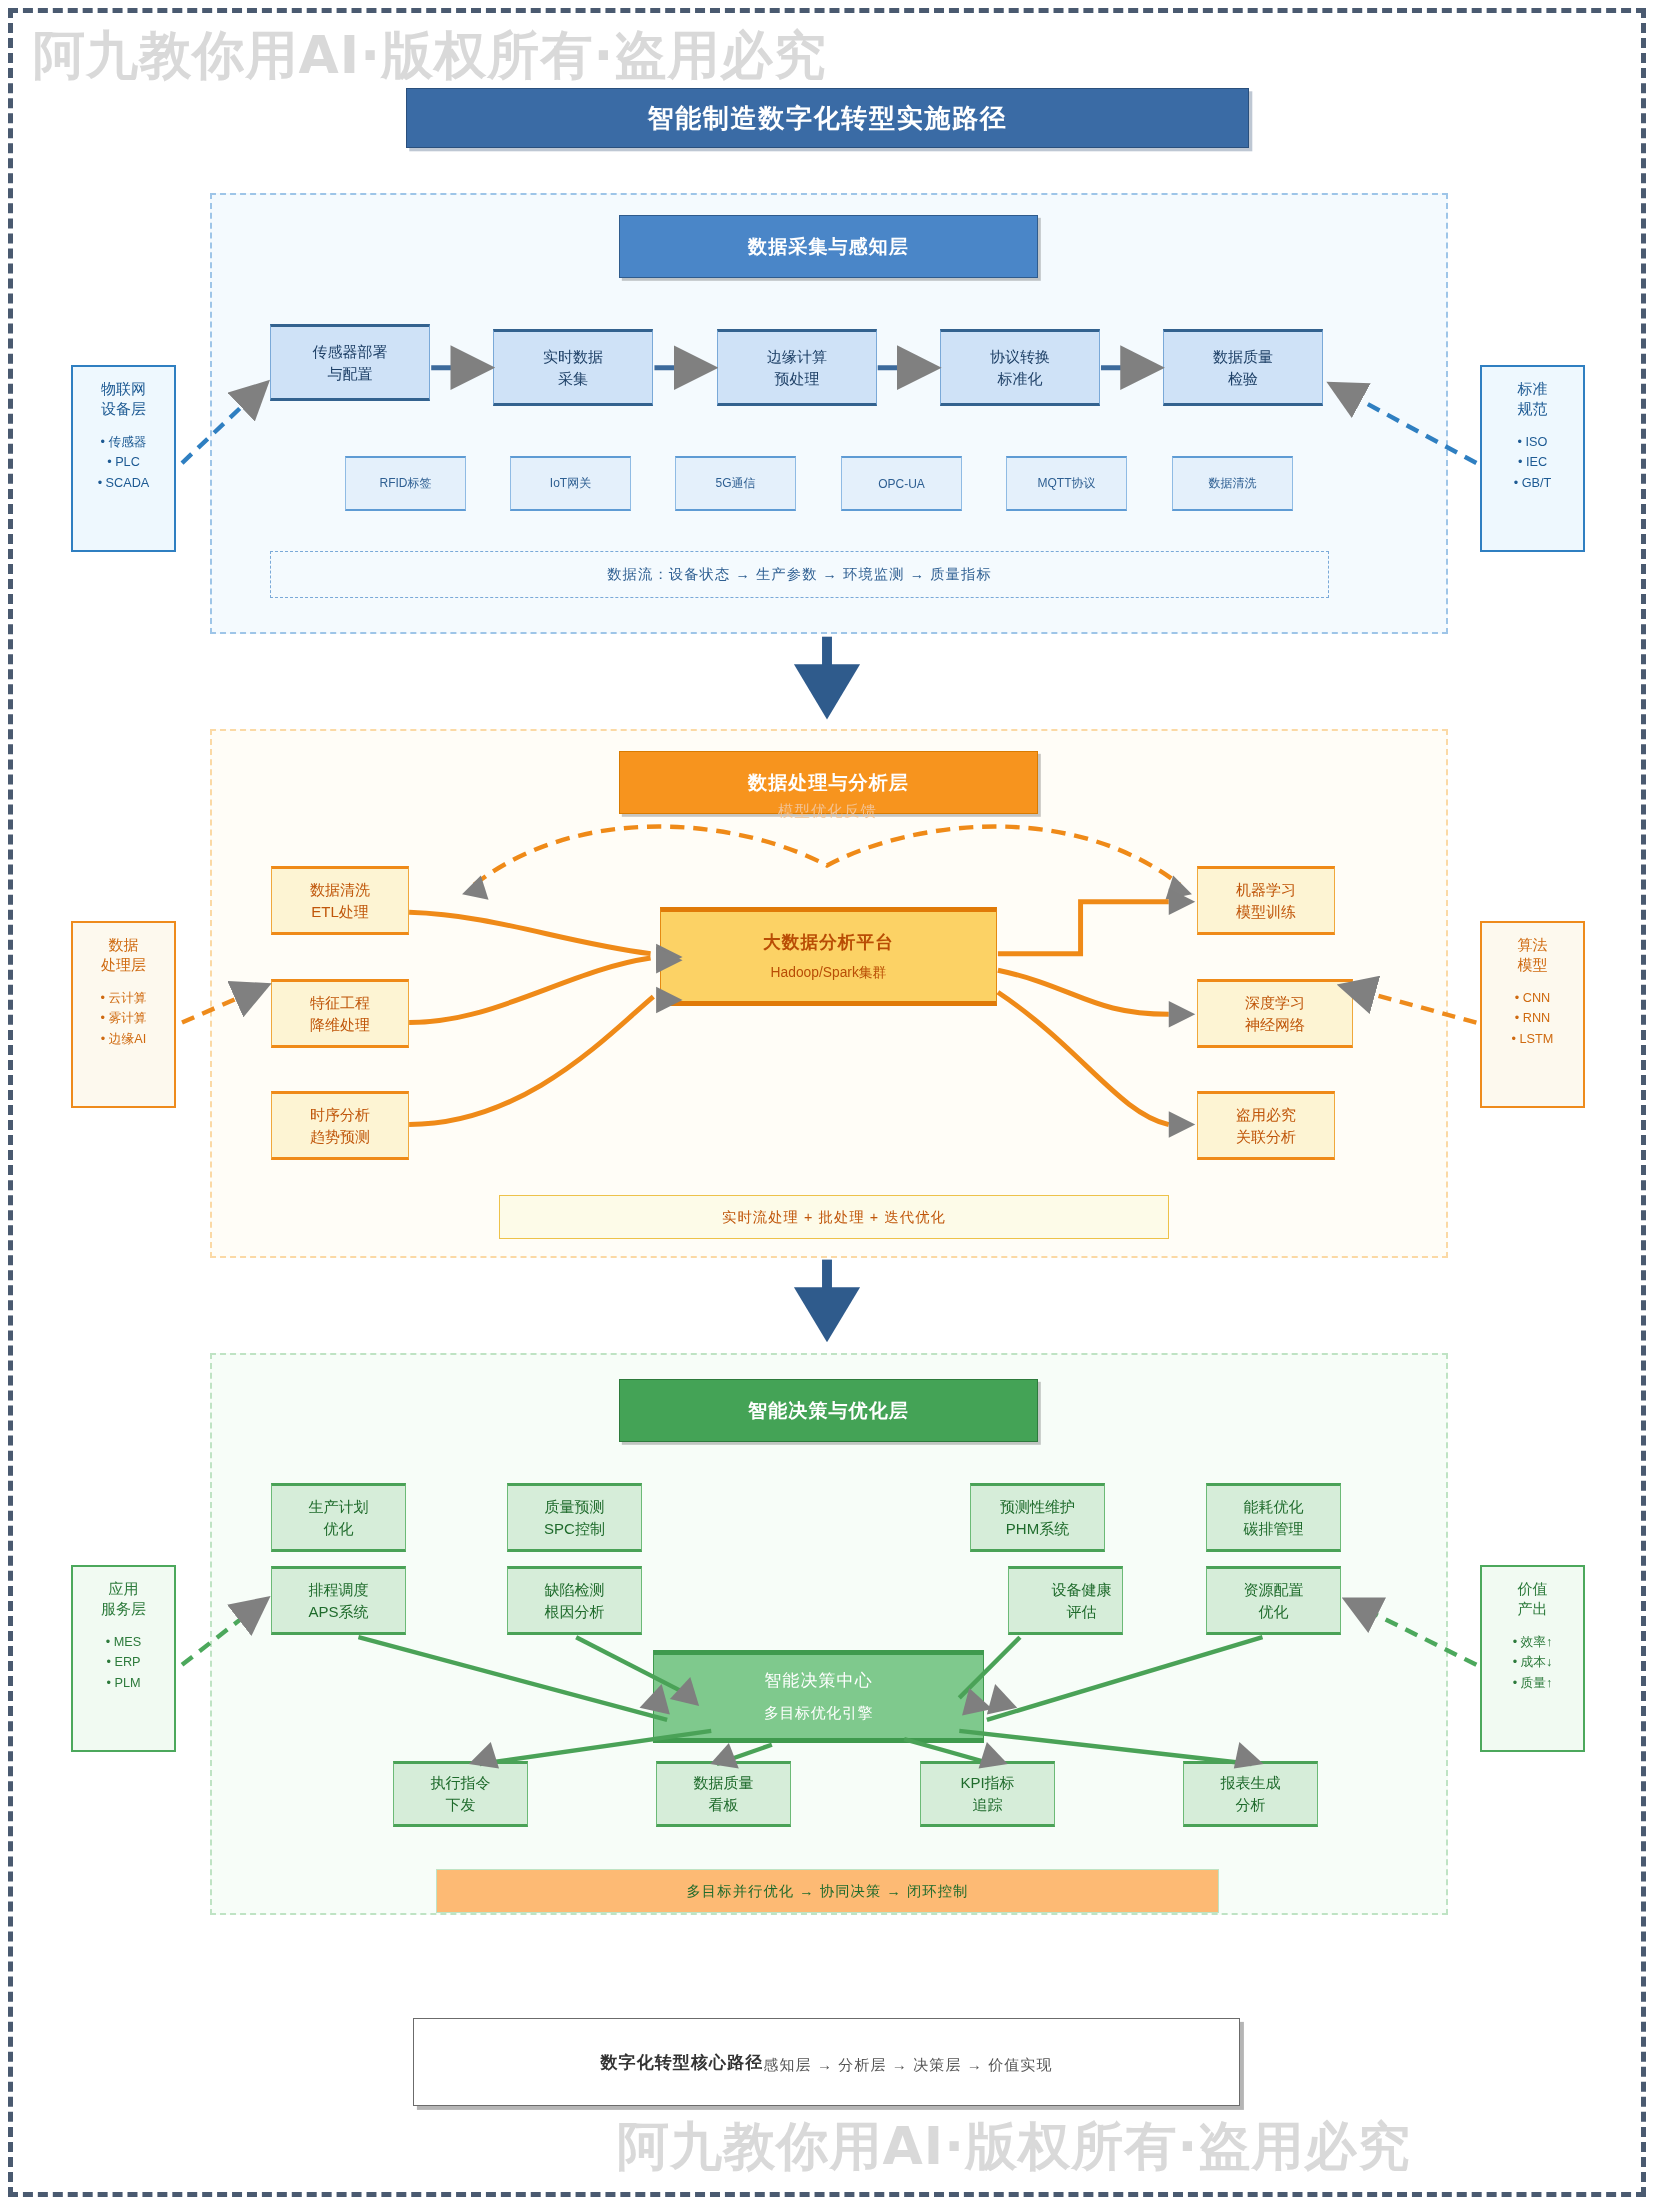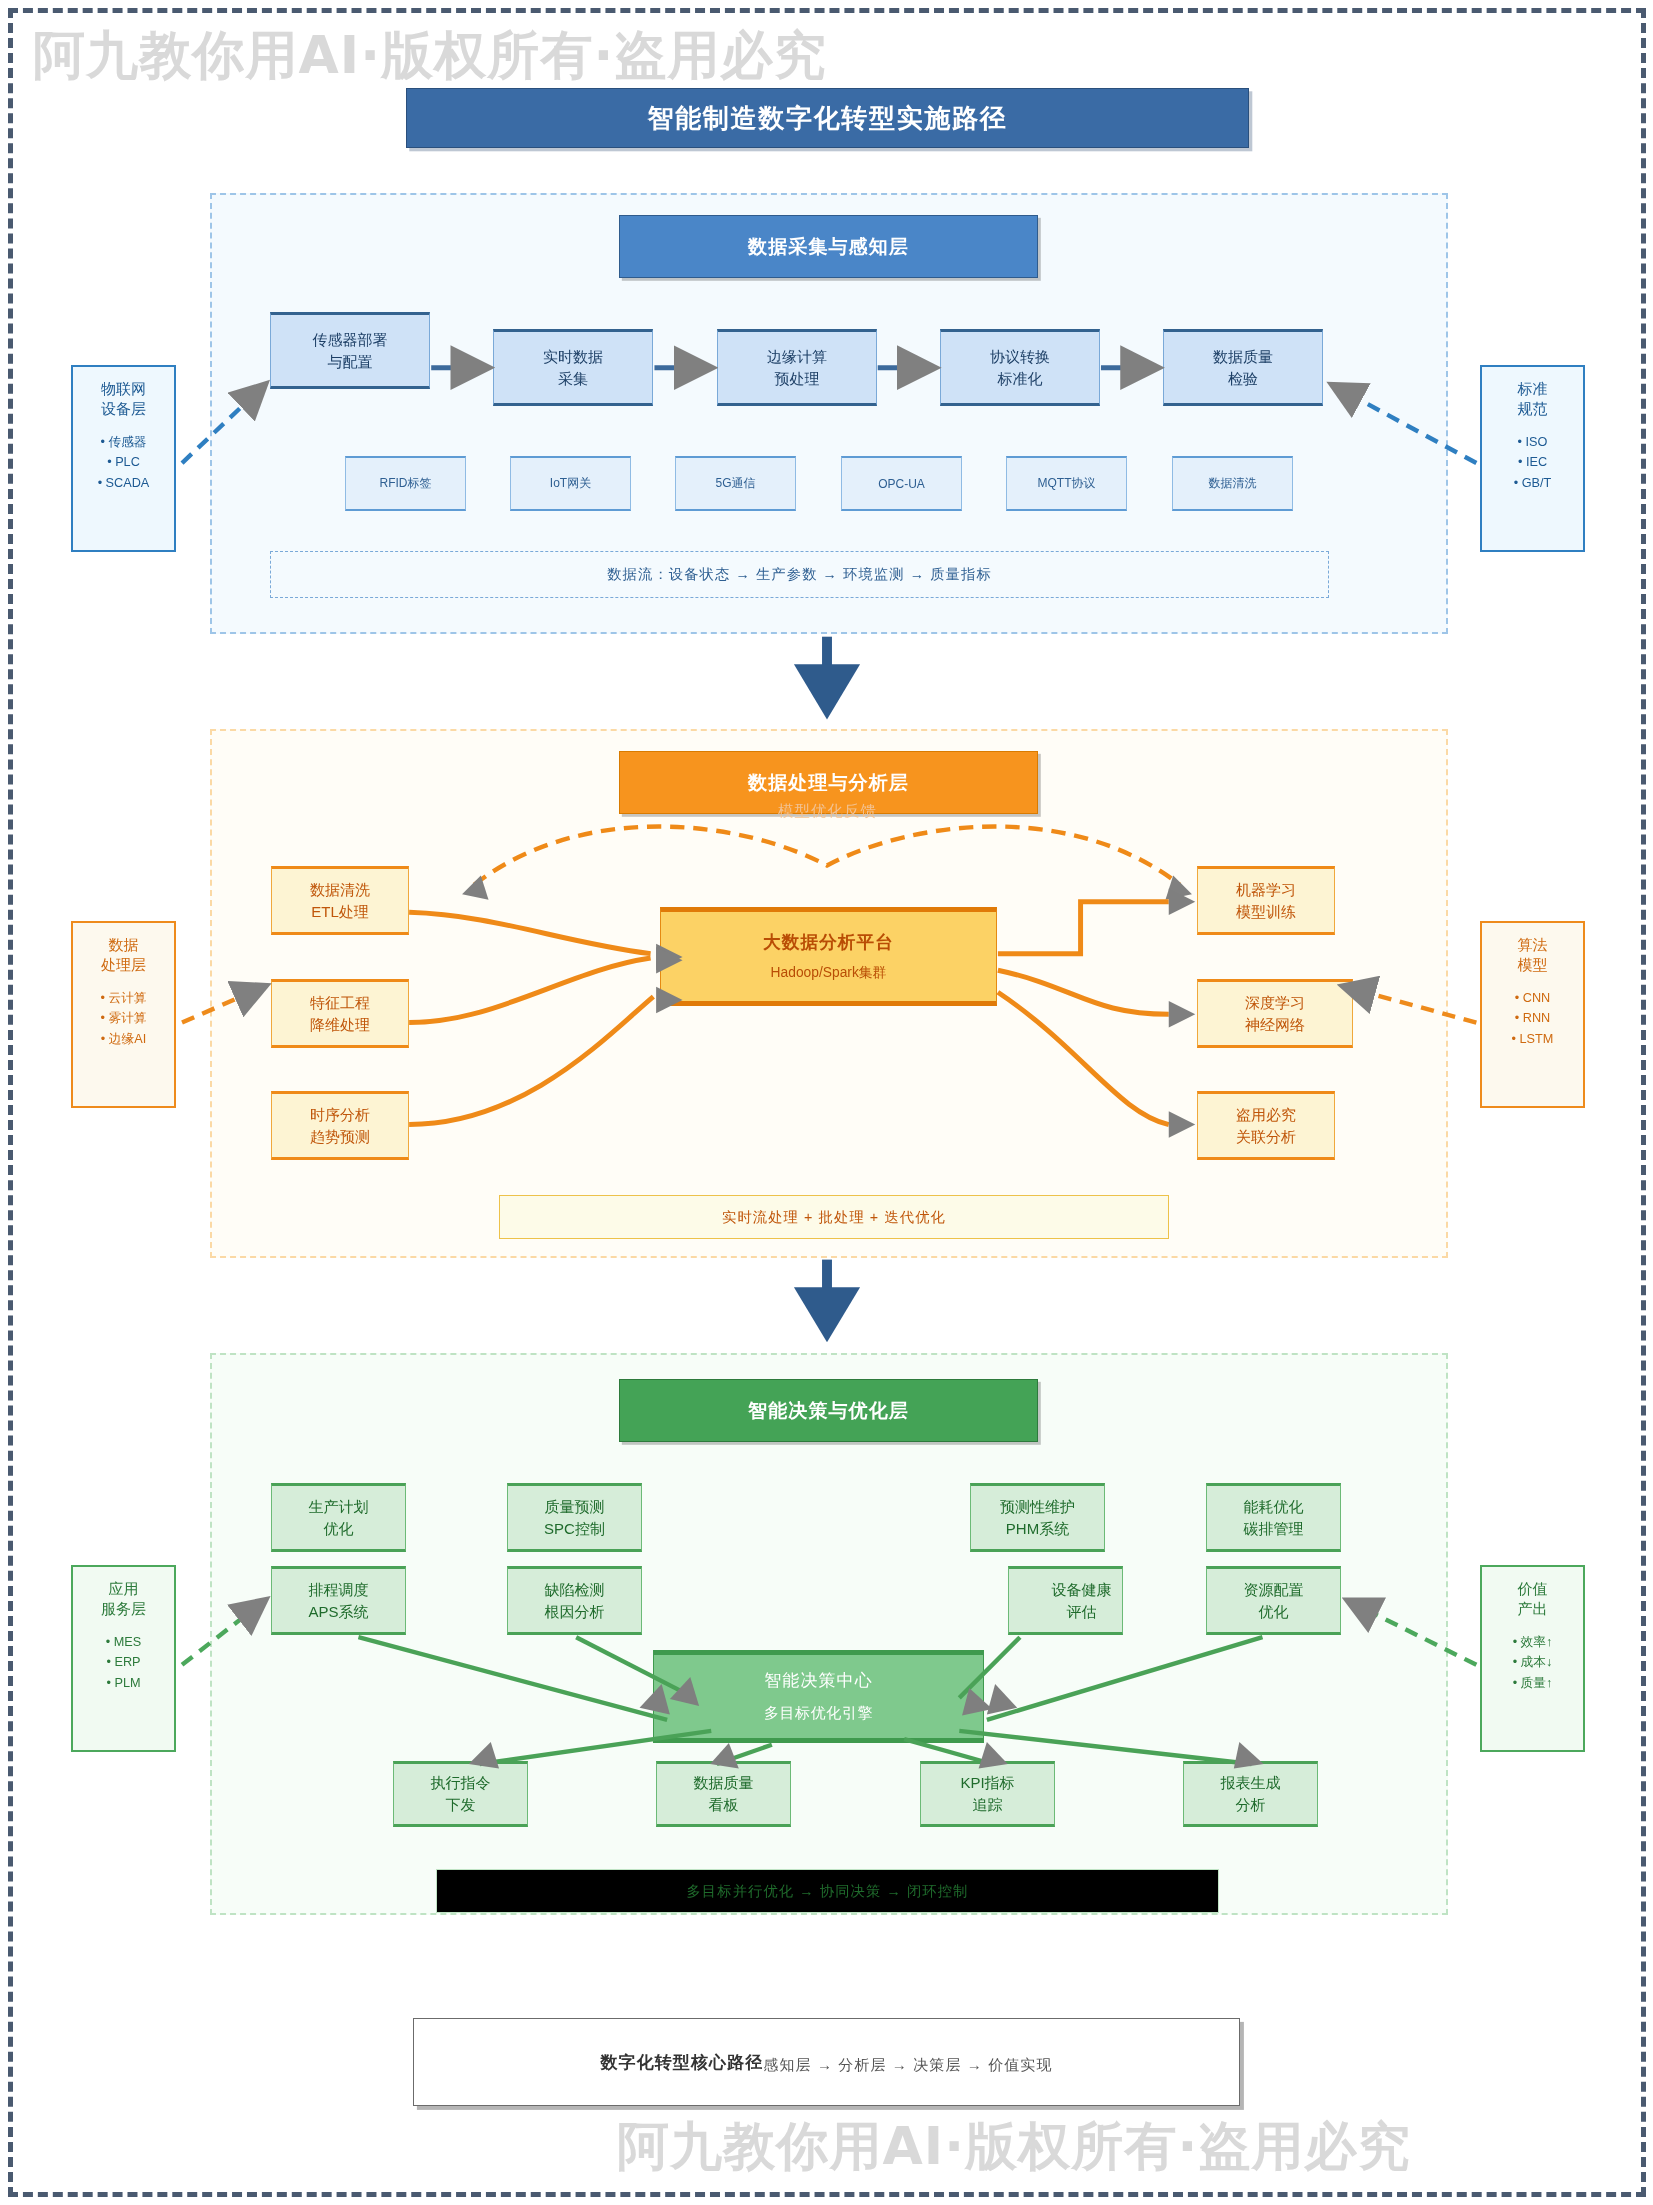--- a/index.html
+++ b/index.html
@@ -120,21 +120,21 @@
   }
   .gcenter{
     background:#7fc98d;border:1.7px solid #3f9a4e;
     border-top:5px solid #3f9a4e;border-bottom:5px solid #3f9a4e;
     color:#ffffff;
   }
   .gcenter .l1{font-size:17px;letter-spacing:1.1px;}
   .gcenter .l2{font-size:15px;margin-top:8.8px;letter-spacing:0.6px;}
   .flow-note-green{
     position:absolute;left:436px;top:1869px;width:783px;height:44px;
-    border:1.1px solid #bfe3c4;background:#000000;
+    border:1.1px solid #bfe3c4;background:#fdba74;
     display:flex;align-items:center;justify-content:center;
     color:#1f6b2c;font-size:14.3px;letter-spacing:1.1px;box-sizing:border-box;
   }
 
   
   .side{
     position:absolute;box-sizing:border-box;
     display:flex;flex-direction:column;align-items:center;
     padding-top:12px;text-align:center;
   }
@@ -163,21 +163,21 @@
 <div class="page"></div>
 
 <div class="wm wm-top">阿九教你用AI·版权所有·盗用必究</div>
 <div class="wm wm-bottom">阿九教你用AI·版权所有·盗用必究</div>
 
 <div class="main-title">智能制造数字化转型实施路径</div>
 
 <div class="layer layer-sense"></div>
 <div class="layer-header hdr-sense">数据采集与感知层</div>
 
-<div class="box bbox" style="left:270px;top:312px;width:160px;height:77px;">
+<div class="box bbox" style="left:270px;top:324px;width:160px;height:77px;">
   <span class="l1">传感器部署</span>
   <span class="l2">与配置</span>
 </div>
 <div class="box bbox" style="left:493px;top:329px;width:160px;height:77px;">
   <span class="l1">实时数据</span>
   <span class="l2">采集</span>
 </div>
 <div class="box bbox" style="left:717px;top:329px;width:160px;height:77px;">
   <span class="l1">边缘计算</span>
   <span class="l2">预处理</span>

